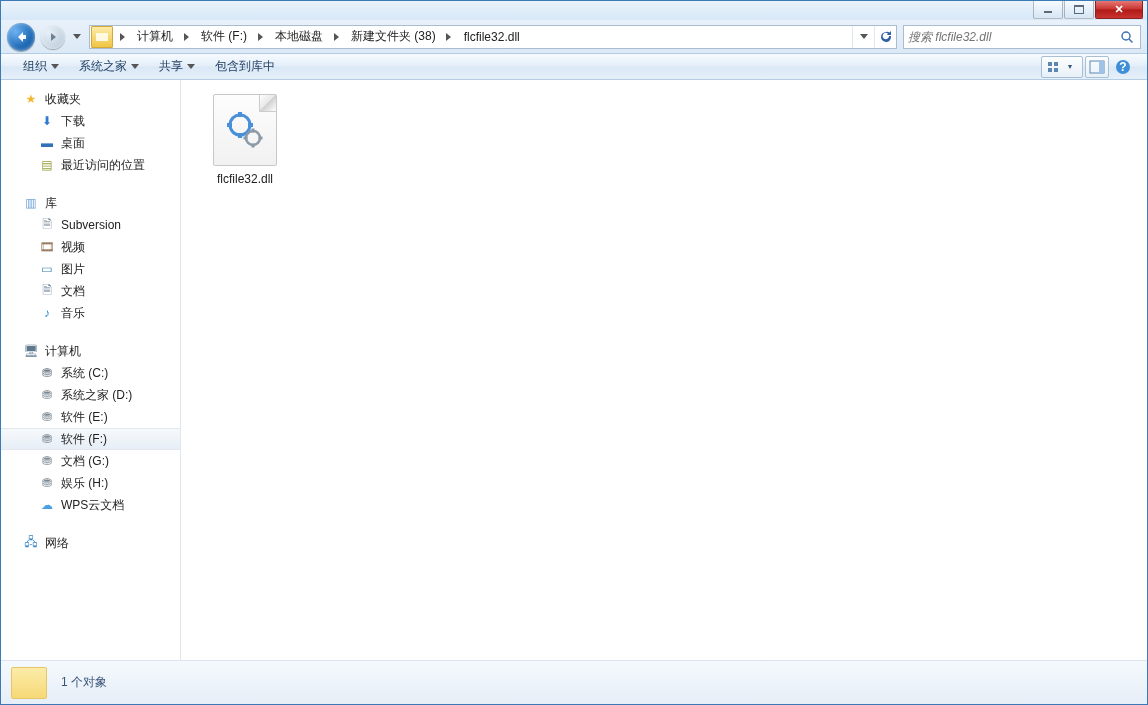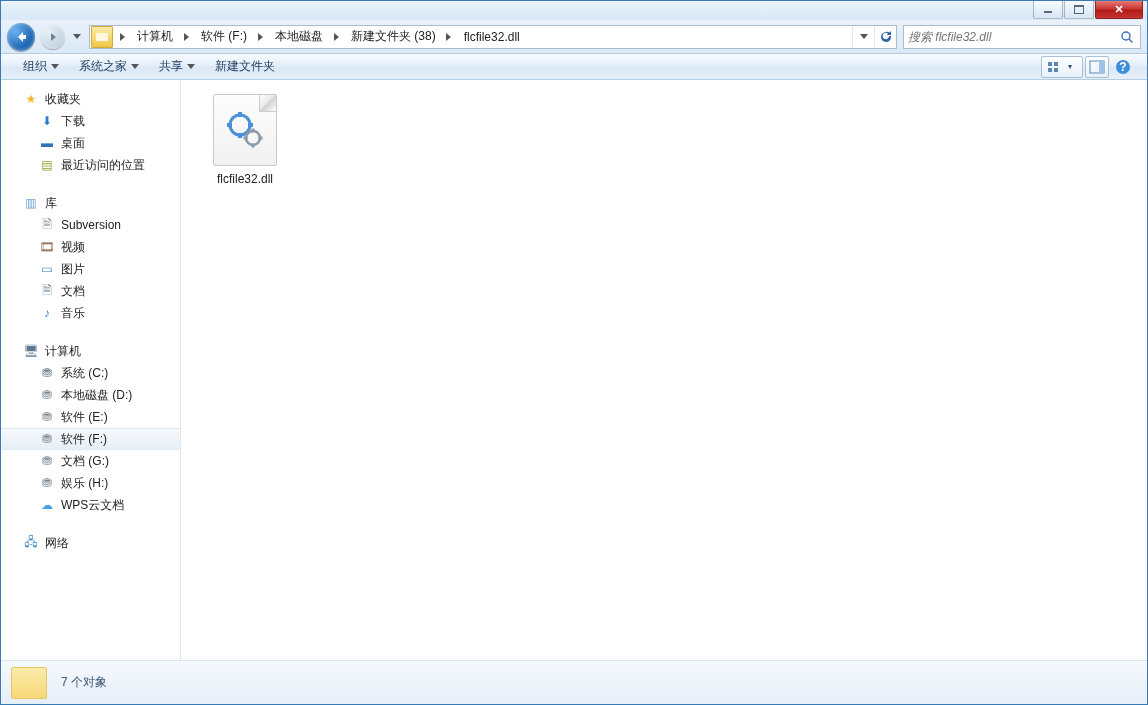--- a/index.html
+++ b/index.html
@@ -172,21 +172,21 @@
       </div>
     <div class="tbtn">
         <span>系统之家</span> 
         <span class="tri d"></span>
       </div>
     <div class="tbtn">
         <span>共享</span> 
         <span class="tri d"></span>
       </div>
     <div class="tbtn">
-        <span>新建文件夹</span>
+        <span>包含到库中</span>
       </div>
     <div class="spacer"></div>
     <div class="ticon boxed pair">
       <svg width="32" height="14">
           <rect x="2" y="2" width="4" height="4" fill="#5d87b3"></rect>
           <rect x="8" y="2" width="4" height="4" fill="#5d87b3"></rect>
           <rect x="2" y="8" width="4" height="4" fill="#5d87b3"></rect>
           <rect x="8" y="8" width="4" height="4" fill="#5d87b3"></rect>
           <path d="M22 5 l4 0 l-2 4 z" fill="#30547a"></path>
         </svg>
@@ -258,21 +258,21 @@
         <div class="tree-head">
           <span class="ticon-sm comp">🖥</span>
           <span>计算机</span>
         </div>
         <div class="tree-item">
             <span class="ticon-sm sys">⛃</span>
             <span>系统 (C:)</span>
           </div>
         <div class="tree-item">
             <span class="ticon-sm drive">⛃</span>
-            <span>本地磁盘 (D:)</span>
+            <span>系统之家 (D:)</span>
           </div>
         <div class="tree-item">
             <span class="ticon-sm drive">⛃</span>
             <span>软件 (E:)</span>
           </div>
         <div class="tree-item selected">
             <span class="ticon-sm drive">⛃</span>
             <span>软件 (F:)</span>
           </div>
         <div class="tree-item">
@@ -318,16 +318,16 @@
               </g>
           </svg>
         </div>
         <div class="file-name">flcfile32.dll</div>
       </div>
     </div>
   </div>
 
   <div class="statusbar">
     <div class="status-icon"></div>
-    <div class="status-text">7 个对象</div>
+    <div class="status-text">1 个对象</div>
   </div>
 
 </div>
 
 </body></html>

